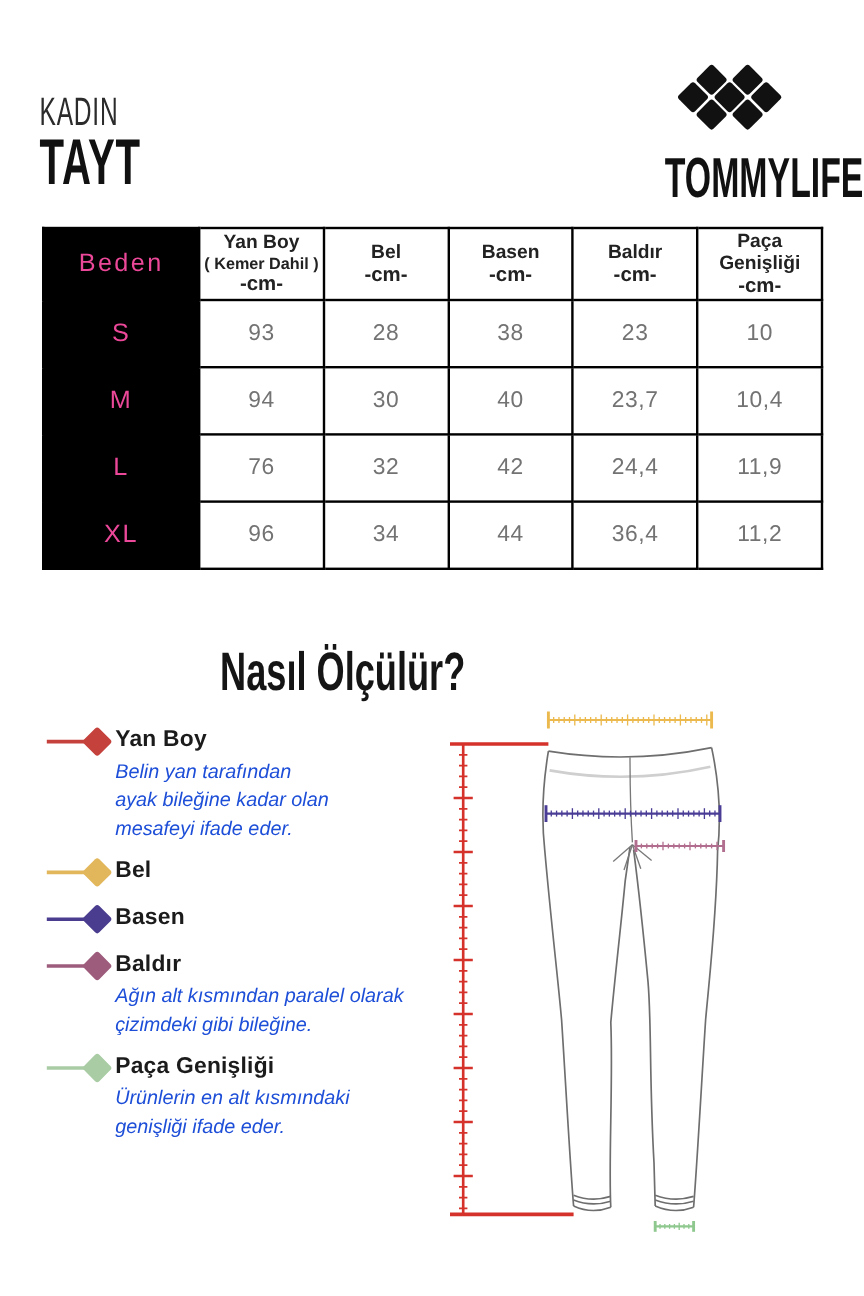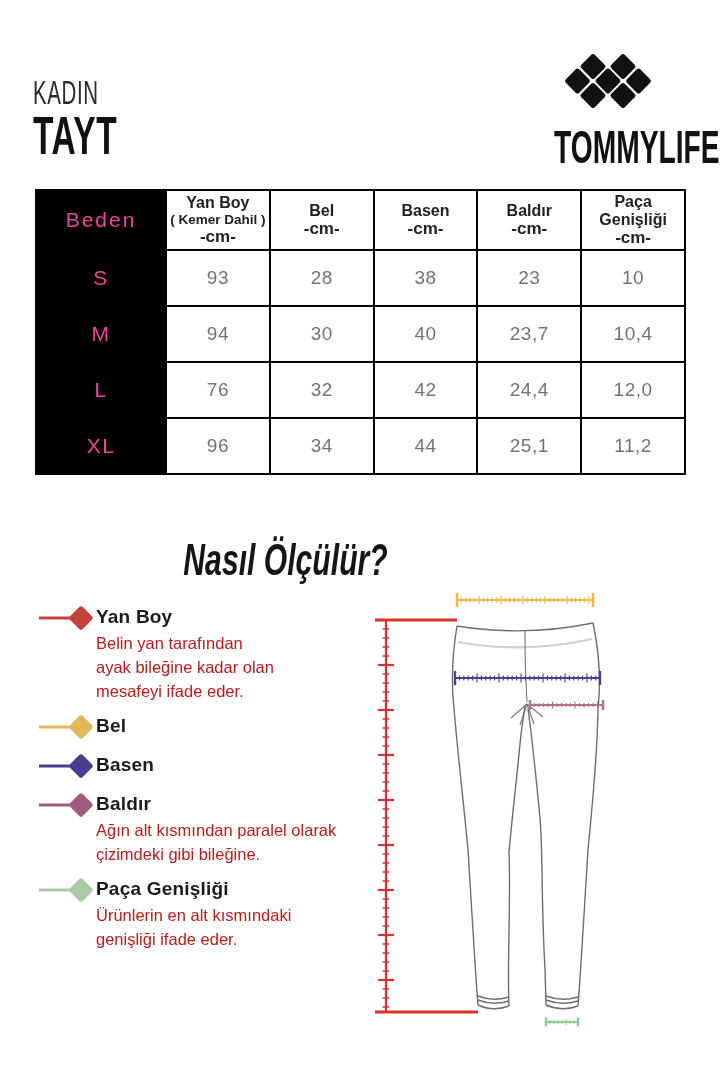--- a/index.html
+++ b/index.html
@@ -39,30 +39,30 @@
   .size-table tr.head-row { height:60px; }
   .size-table tr.data-row { height:56px; }
   .beden-col { background:#000 !important; color:#ec4899; border-color:#000 !important; }
   .corner-label { font-size:21px; letter-spacing:2px; font-weight:400; }
   .col-title { font-size:16px; line-height:18px; max-width:80px; margin:0 auto; color:#222; }
   .col-sub   { font-size:13.5px; line-height:16px; color:#222; white-space:nowrap; }
   .col-unit  { font-size:17px; line-height:18px; color:#222; }
   .size-cell { font-size:21px; letter-spacing:1.5px; font-weight:400; }
   .val-cell  { font-size:19px; color:#737373; letter-spacing:0.5px; }
   
-  .measure-title-wrap { position:absolute; top:534px; left:0; width:572px; text-align:center;font-style:italic; }
+  .measure-title-wrap { position:absolute; top:534px; left:0; width:572px; text-align:center; }
   .measure-title {
     display:inline-block; font-size:45px; font-weight:700; color:#151515; white-space:nowrap;
     transform:scaleX(0.67); transform-origin:center;
   }
   .legend { position:absolute; left:38px; top:604px; width:334px; }
   .legend-item { display:flex; align-items:flex-start; margin-bottom:10px; }
   .legend-icon { width:58px; height:30px; flex:none; margin-top:-1px; }
   .legend-label { font-size:19px; font-weight:700; color:#1b1b1b; line-height:26px; letter-spacing:0.2px; }
-  .legend-desc { font-size:16.5px; line-height:24px; color:#b91c1c; white-space:pre-line; margin-top:1px; }
+  .legend-desc { font-size:16.5px; line-height:24px; color:#1d4ed8; white-space:pre-line; margin-top:1px;font-style:italic; }
   .diagram { position:absolute; left:372px; top:584px; width:340px; height:456px; }
 </style>
 </head>
 <body>
 
 <div class="page">
 
   <div class="category">KADIN</div>
   <div class="product">TAYT</div>
 
@@ -128,28 +128,28 @@
           <td class="val-cell">40</td>
           <td class="val-cell">23,7</td>
           <td class="val-cell">10,4</td>
         </tr>
         <tr class="data-row">
           <th class="beden-col size-cell">L</th>
           <td class="val-cell">76</td>
           <td class="val-cell">32</td>
           <td class="val-cell">42</td>
           <td class="val-cell">24,4</td>
-          <td class="val-cell">12,0</td>
+          <td class="val-cell">11,9</td>
         </tr>
         <tr class="data-row">
           <th class="beden-col size-cell">XL</th>
           <td class="val-cell">96</td>
           <td class="val-cell">34</td>
           <td class="val-cell">44</td>
-          <td class="val-cell">25,1</td>
+          <td class="val-cell">36,4</td>
           <td class="val-cell">11,2</td>
         </tr>
       </tbody>
   </table>
 
   <div class="measure-title-wrap">
     <span class="measure-title">Nasıl Ölçülür?</span>
   </div>
 
   <div class="legend" id="legend">

